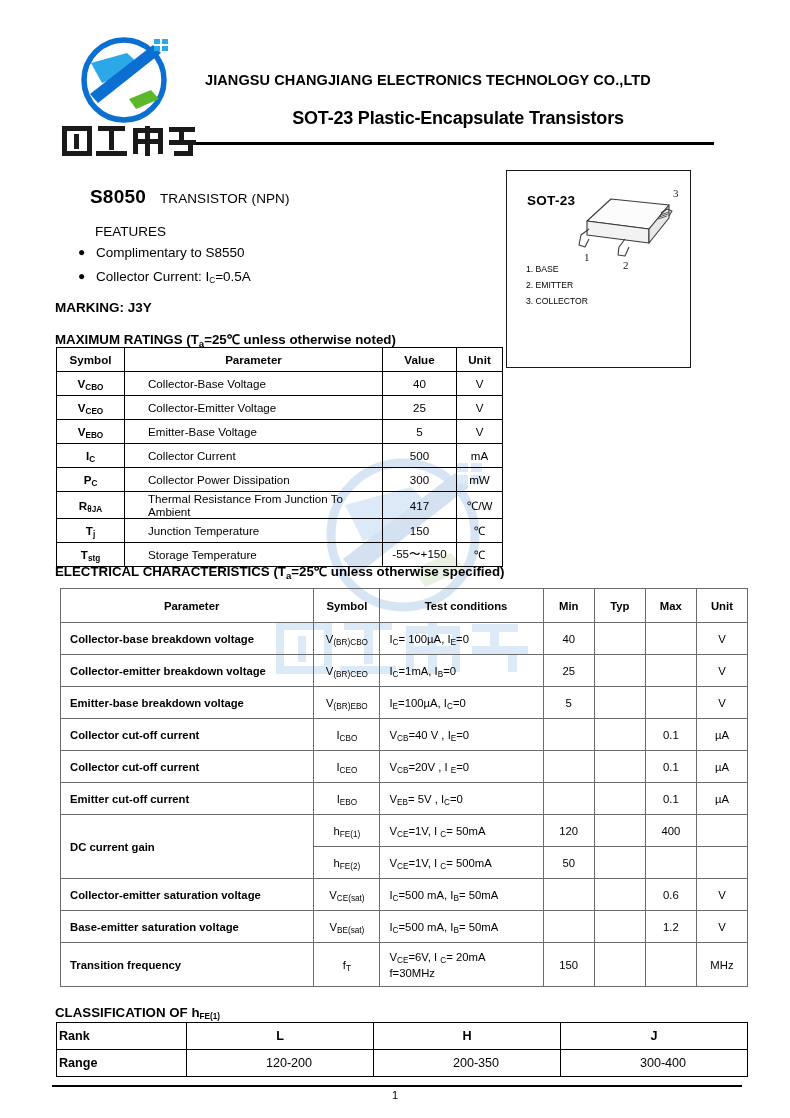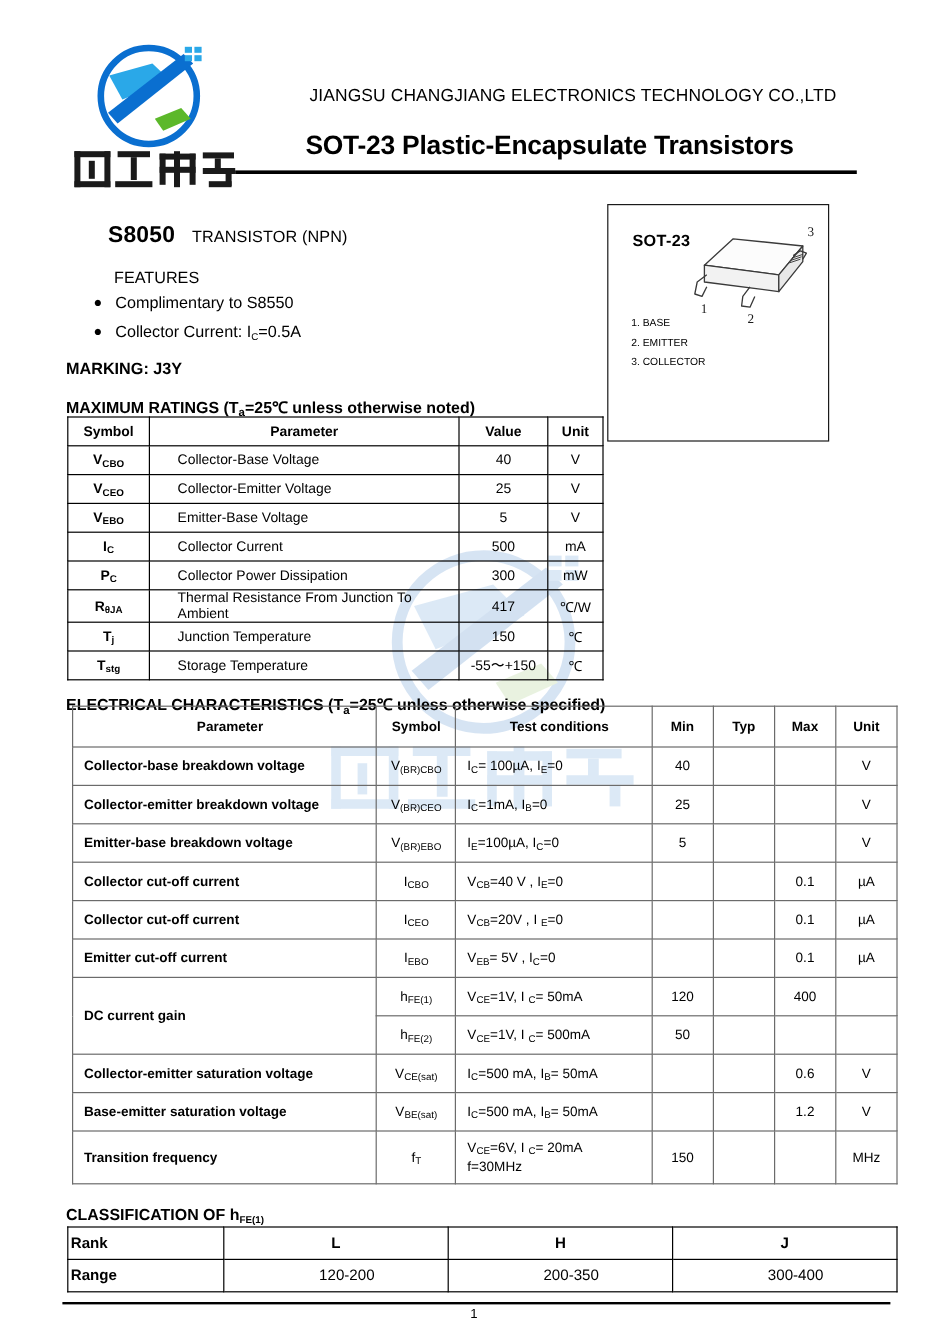--- a/index.html
+++ b/index.html
@@ -31,28 +31,28 @@
   #header {
     position: relative;
     height: 160px;
   }
   #logo {
     position: absolute; left: 56px; top: 34px;
     width: 140px; height: 130px;
   }
   #company-name {
     position: absolute; left: 205px; top: 72px;
-    width: 545px; text-align: center;
-    font-size: 14.5px; font-weight: normal;
+    width: 545px; text-align: left;
+    font-size: 14.5px; font-weight: bold;
     letter-spacing: .1px;
   }
   #doc-title {
     position: absolute; left: 193px; top: 108px;
     width: 530px; text-align: center;
-    font-size: 22px; font-weight: bold;
+    font-size: 18px; font-weight: bold;
     letter-spacing: -.2px;
   }
   #title-rule {
     position: absolute; left: 196px; top: 142px;
     width: 518px; height: 2.5px; background: #000;
   }
 
   
   #part-row { position: absolute; left: 90px; top: 186px; }
   #part-number { font-size: 19px; font-weight: bold; letter-spacing: .2px; }
@@ -95,21 +95,21 @@
     position: absolute; left: 19px; top: 90px;
     font-size: 8.6px; line-height: 16px;
   }
 
   
   .sect-head {
     position: absolute; left: 55px;
     font-size: 13.3px; font-weight: bold;
   }
   #mr-head { top: 330px; }
-  #ec-head { top: 562px; margin-top: 16px; }
+  #ec-head { top: 562px; }
   #cl-head { top: 1005px; }
   .sub { font-size: 9.6px; vertical-align: -3px; }
   .norm { font-weight: bold; }
 
   
   table { border-collapse: collapse; background: transparent; }
   td, th { padding: 0; }
 
   
   #mr-table {

